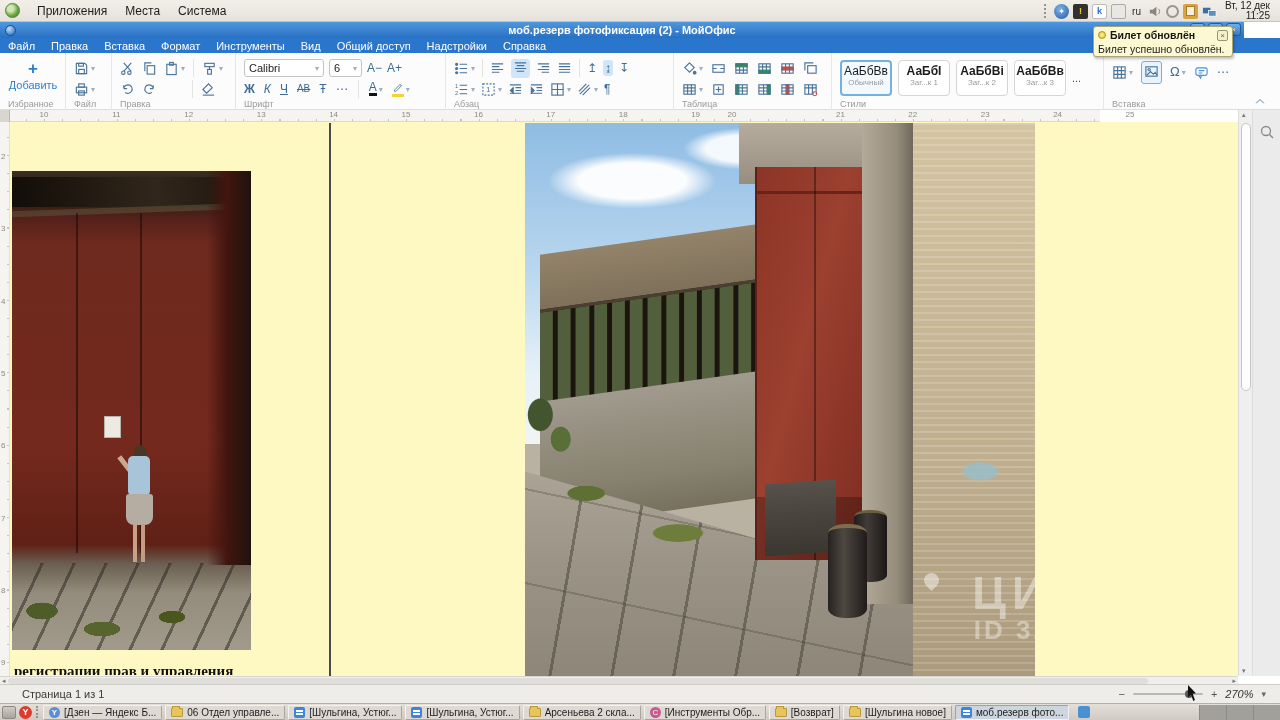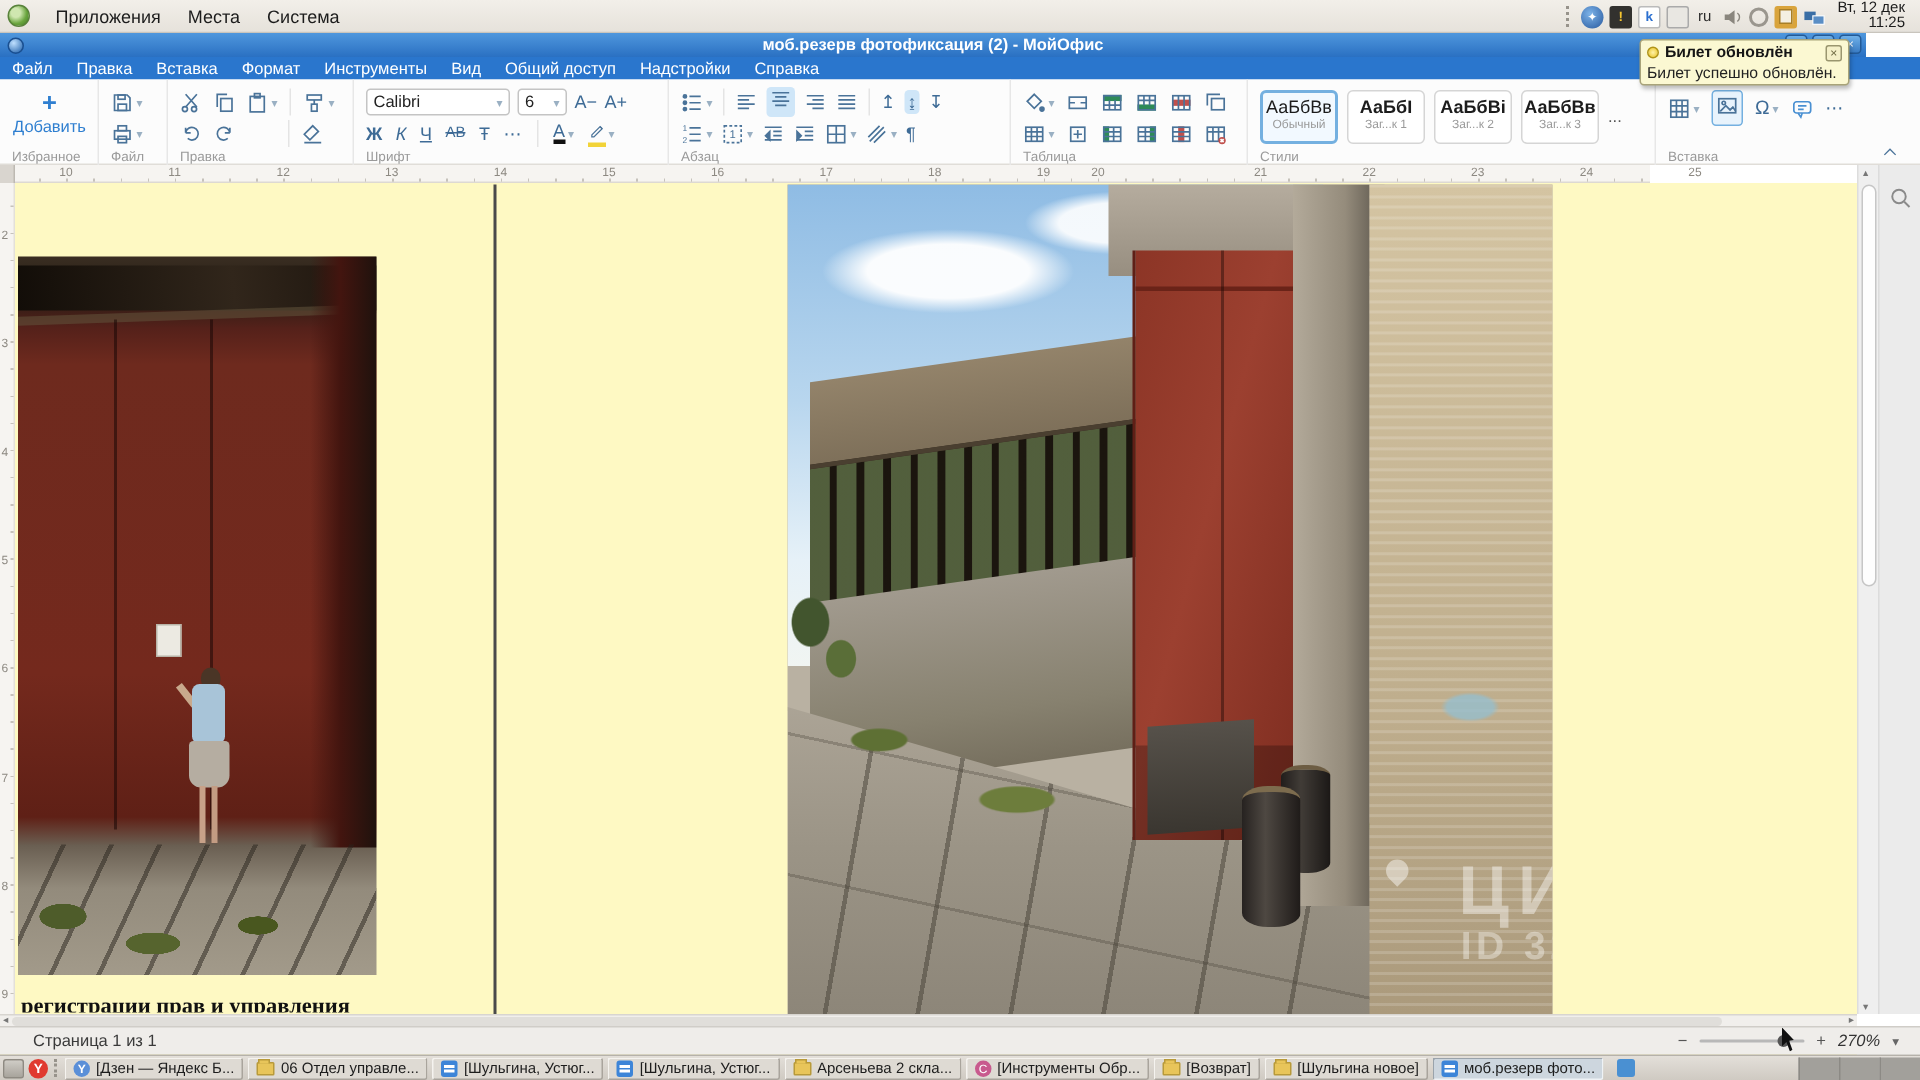--- a/index.html
+++ b/index.html
@@ -326,21 +326,21 @@
         <svg class="i" viewBox="0 0 16 16">
             <path d="M6 12 2 8l6-6 4 4z"></path>
             <path d="M2 14h12"></path>
           </svg>
       </div>
       <span class="t-lab">Правка</span>
     </div>
 
     <div class="sect" style="left:236px;width:210px;">
       <div class="t-row r1" style="gap:5px;">
-        <div class="combo" style="width:96px;">
+        <div class="combo" style="width:80px;">
           <span>Calibri</span>
           <span class="chv">▾</span>
         </div>
         <div class="combo" style="width:33px;">
           <span>6</span>
           <span class="chv">▾</span>
         </div>
         <span class="gly">A−</span>
         <span class="gly">A+</span>
       </div>

